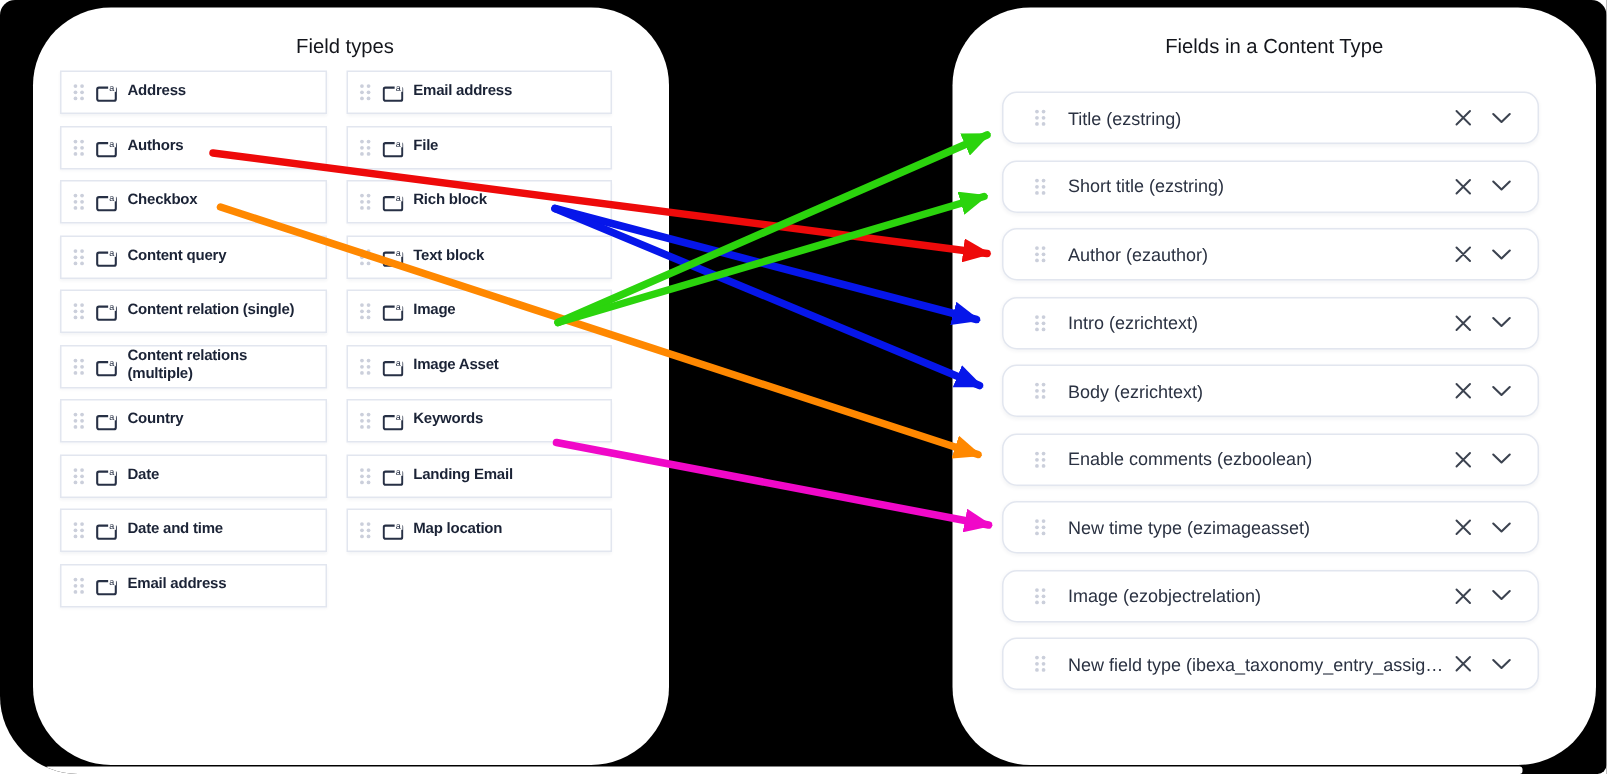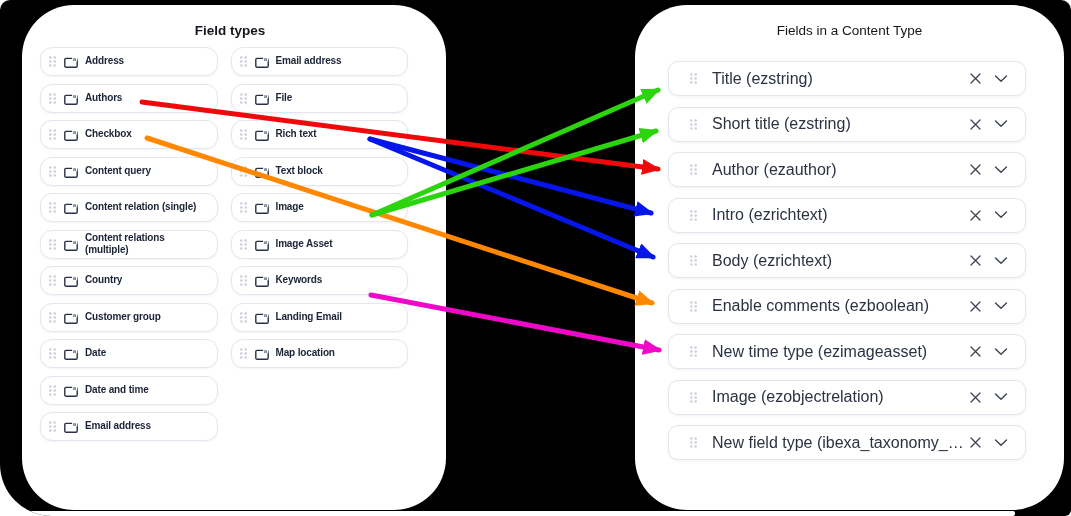--- a/index.html
+++ b/index.html
@@ -5,40 +5,40 @@
   html,body{margin:0;padding:0;background:#ffffff;font-family:"Liberation Sans",sans-serif;}
   .stage{position:relative;width:1071px;height:516px;background:#000;overflow:hidden;
          border-radius:10px 10px 6px 52px;}
   .bottom-strip{position:absolute;left:30px;right:56px;bottom:0;height:5px;background:#fff;border-radius:2px;}
 
   .panel{position:absolute;top:5px;background:#fff;border-radius:52px;}
   .panel-left{left:22px;width:424px;height:505px;}
   .panel-right{left:635px;width:429px;height:505px;}
   .panel-title{position:absolute;top:18px;left:0;right:0;text-align:center;
                font-size:13.5px;color:#14161c;}
-  .panel-left .panel-title{left:18px;right:26px;font-weight:bold;}
+  .panel-left .panel-title{left:18px;right:26px;}
 
   .columns{position:absolute;top:42px;left:18px;width:368px;display:flex;gap:13px;}
   .col{flex:1;display:flex;flex-direction:column;gap:7.5px;}
-  .ft-item{min-height:29px;background:#fff;border:1px solid #e2e6ef;border-radius:12px;
+  .ft-item{min-height:29px;background:#fff;border:1px solid #e2e6ef;border-radius:0;
            display:flex;align-items:center;padding:1px 6px 1px 7px;
            box-shadow:0 1px 2px rgba(25,35,70,.05);box-sizing:border-box;}
   .handle{display:inline-flex;flex:0 0 auto;}
   .ft-item .handle{margin-right:7px;}
   .ft-icon{display:inline-flex;flex:0 0 auto;margin-right:7px;position:relative;top:1px;}
   .ft-label{font-size:10px;font-weight:bold;color:#1b2336;letter-spacing:-0.15px;
             line-height:1.25;white-space:nowrap;}
   .ft-label.wrap{white-space:normal;}
 
   .rows{position:absolute;top:56px;left:33px;width:358px;display:flex;flex-direction:column;gap:10.5px;}
   .ct-row{height:35px;background:#fff;border:1px solid #e2e6ef;border-radius:10px;
           display:flex;align-items:center;padding:0 13px 0 20px;
           box-shadow:0 1px 3px rgba(25,35,70,.06);box-sizing:border-box;}
   .ct-row .handle{margin-right:14px;}
-  .ct-label{font-size:16px;color:#2b3242;white-space:nowrap;overflow:hidden;
+  .ct-label{font-size:12px;color:#2b3242;white-space:nowrap;overflow:hidden;
             text-overflow:ellipsis;flex:1 1 auto;}
   .row-btn{display:inline-flex;align-items:center;justify-content:center;width:22px;height:22px;
            flex:0 0 auto;cursor:pointer;}
   .row-btn + .row-btn{margin-left:4px;}
 
   .arrows{position:absolute;left:0;top:0;width:1071px;height:516px;pointer-events:none;}
 </style>
 </head>
 <body>
 
@@ -217,44 +217,20 @@
     <span class="ft-icon">
               <svg width="14" height="13" viewBox="0 0 14 13" aria-hidden="true">
       <rect x="0.8" y="2.4" width="12.4" height="8.8" rx="1.2" fill="none" stroke="#273045" stroke-width="1.4"></rect>
       <rect x="8.1" y="0.2" width="5.2" height="5.0" fill="#ffffff"></rect>
       <text x="8.8" y="4.9" font-size="6" font-family="Liberation Sans, sans-serif" fill="#273045">a</text>
     </svg>
             </span>
     <span class="ft-label">Country</span>
   </div>
 
-  <div class="ft-item">
-
-  <span class="handle">
-              <svg width="9" height="13" viewBox="0 0 9 13" aria-hidden="true">
-    <g fill="#cbcfdb">
-      <circle cx="2.3" cy="2.4" r="1.25"></circle>
-                  <circle cx="6.7" cy="2.4" r="1.25"></circle>
-      <circle cx="2.3" cy="6.5" r="1.25"></circle>
-                  <circle cx="6.7" cy="6.5" r="1.25"></circle>
-      <circle cx="2.3" cy="10.6" r="1.25"></circle>
-                  <circle cx="6.7" cy="10.6" r="1.25"></circle>
-    </g>
-              </svg>
-            </span>
-
-    <span class="ft-icon">
-              <svg width="14" height="13" viewBox="0 0 14 13" aria-hidden="true">
-      <rect x="0.8" y="2.4" width="12.4" height="8.8" rx="1.2" fill="none" stroke="#273045" stroke-width="1.4"></rect>
-      <rect x="8.1" y="0.2" width="5.2" height="5.0" fill="#ffffff"></rect>
-      <text x="8.8" y="4.9" font-size="6" font-family="Liberation Sans, sans-serif" fill="#273045">a</text>
-    </svg>
-            </span>
-    <span class="ft-label">Customer group</span>
-  </div>
 
   <div class="ft-item">
 
   <span class="handle">
               <svg width="9" height="13" viewBox="0 0 9 13" aria-hidden="true">
     <g fill="#cbcfdb">
       <circle cx="2.3" cy="2.4" r="1.25"></circle>
                   <circle cx="6.7" cy="2.4" r="1.25"></circle>
       <circle cx="2.3" cy="6.5" r="1.25"></circle>
                   <circle cx="6.7" cy="6.5" r="1.25"></circle>
@@ -390,21 +366,21 @@
               </svg>
             </span>
 
     <span class="ft-icon">
               <svg width="14" height="13" viewBox="0 0 14 13" aria-hidden="true">
       <rect x="0.8" y="2.4" width="12.4" height="8.8" rx="1.2" fill="none" stroke="#273045" stroke-width="1.4"></rect>
       <rect x="8.1" y="0.2" width="5.2" height="5.0" fill="#ffffff"></rect>
       <text x="8.8" y="4.9" font-size="6" font-family="Liberation Sans, sans-serif" fill="#273045">a</text>
     </svg>
             </span>
-    <span class="ft-label">Rich text</span>
+    <span class="ft-label">Rich block</span>
   </div>
 
   <div class="ft-item">
 
   <span class="handle">
               <svg width="9" height="13" viewBox="0 0 9 13" aria-hidden="true">
     <g fill="#cbcfdb">
       <circle cx="2.3" cy="2.4" r="1.25"></circle>
                   <circle cx="6.7" cy="2.4" r="1.25"></circle>
       <circle cx="2.3" cy="6.5" r="1.25"></circle>

